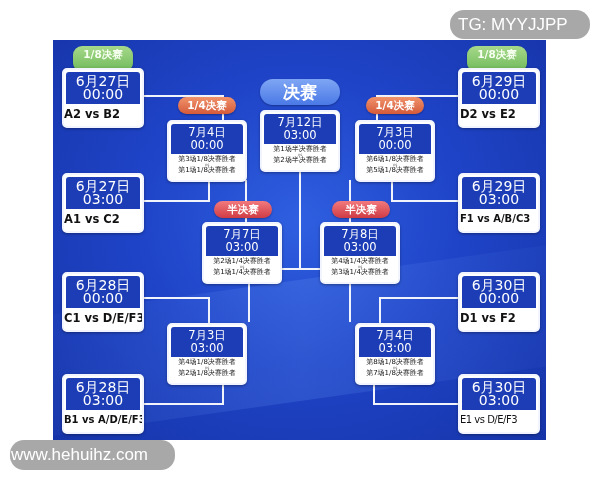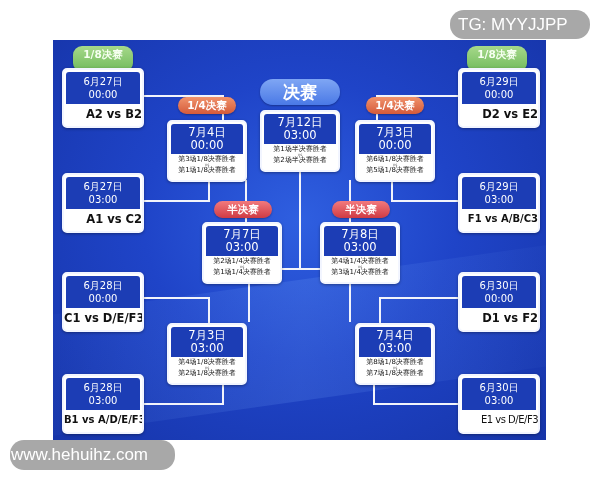--- a/index.html
+++ b/index.html
@@ -22,22 +22,22 @@
   .box {
     position:absolute; background:#ffffff; border-radius:5px;
     border:2px solid #f2f5ff; box-shadow:0 1px 3px rgba(0,0,0,0.35);
     overflow:hidden;
   }
   .box .top {
     background:#1c3db5; color:#ffffff; text-align:center;
     margin:2px 2px 0 2px; border-radius:3px 3px 0 0;
   }
   .r16 { width:78px; height:56px; }
-  .r16 .top { height:32px; font-size:10px; line-height:13px; padding-top:3px; box-sizing:border-box; }
-  .r16 .bot { height:20px; font-size:11.5px; line-height:20px; text-align:right; color:#111; font-weight:bold; white-space:nowrap; }
+  .r16 .top { height:32px; font-size:14px; line-height:13px; padding-top:3px; box-sizing:border-box; }
+  .r16 .bot { height:20px; font-size:11.5px; line-height:20px; text-align:left; color:#111; font-weight:bold; white-space:nowrap; }
   .r16 .bot.small { font-size:10px; }
   .big { width:76px; height:58px; }
   .big .top { height:30px; font-size:11.5px; line-height:13px; padding-top:2px; box-sizing:border-box; }
   .big .bot { font-size:7px; color:#111; text-align:center; line-height:8px; padding-top:1px; }
   .big .bot .vs { font-size:4px; line-height:3px; color:#555; }
   .pill {
     position:absolute; border-radius:9px; color:#ffffff; text-align:center;
     font-size:10.5px; font-weight:bold; box-shadow:0 1px 2px rgba(0,0,0,0.3);
   }
   .pill.green { background:linear-gradient(#a6d98a,#6fb95a); height:26px; line-height:17px; width:60px; color:#f6fff0; }

